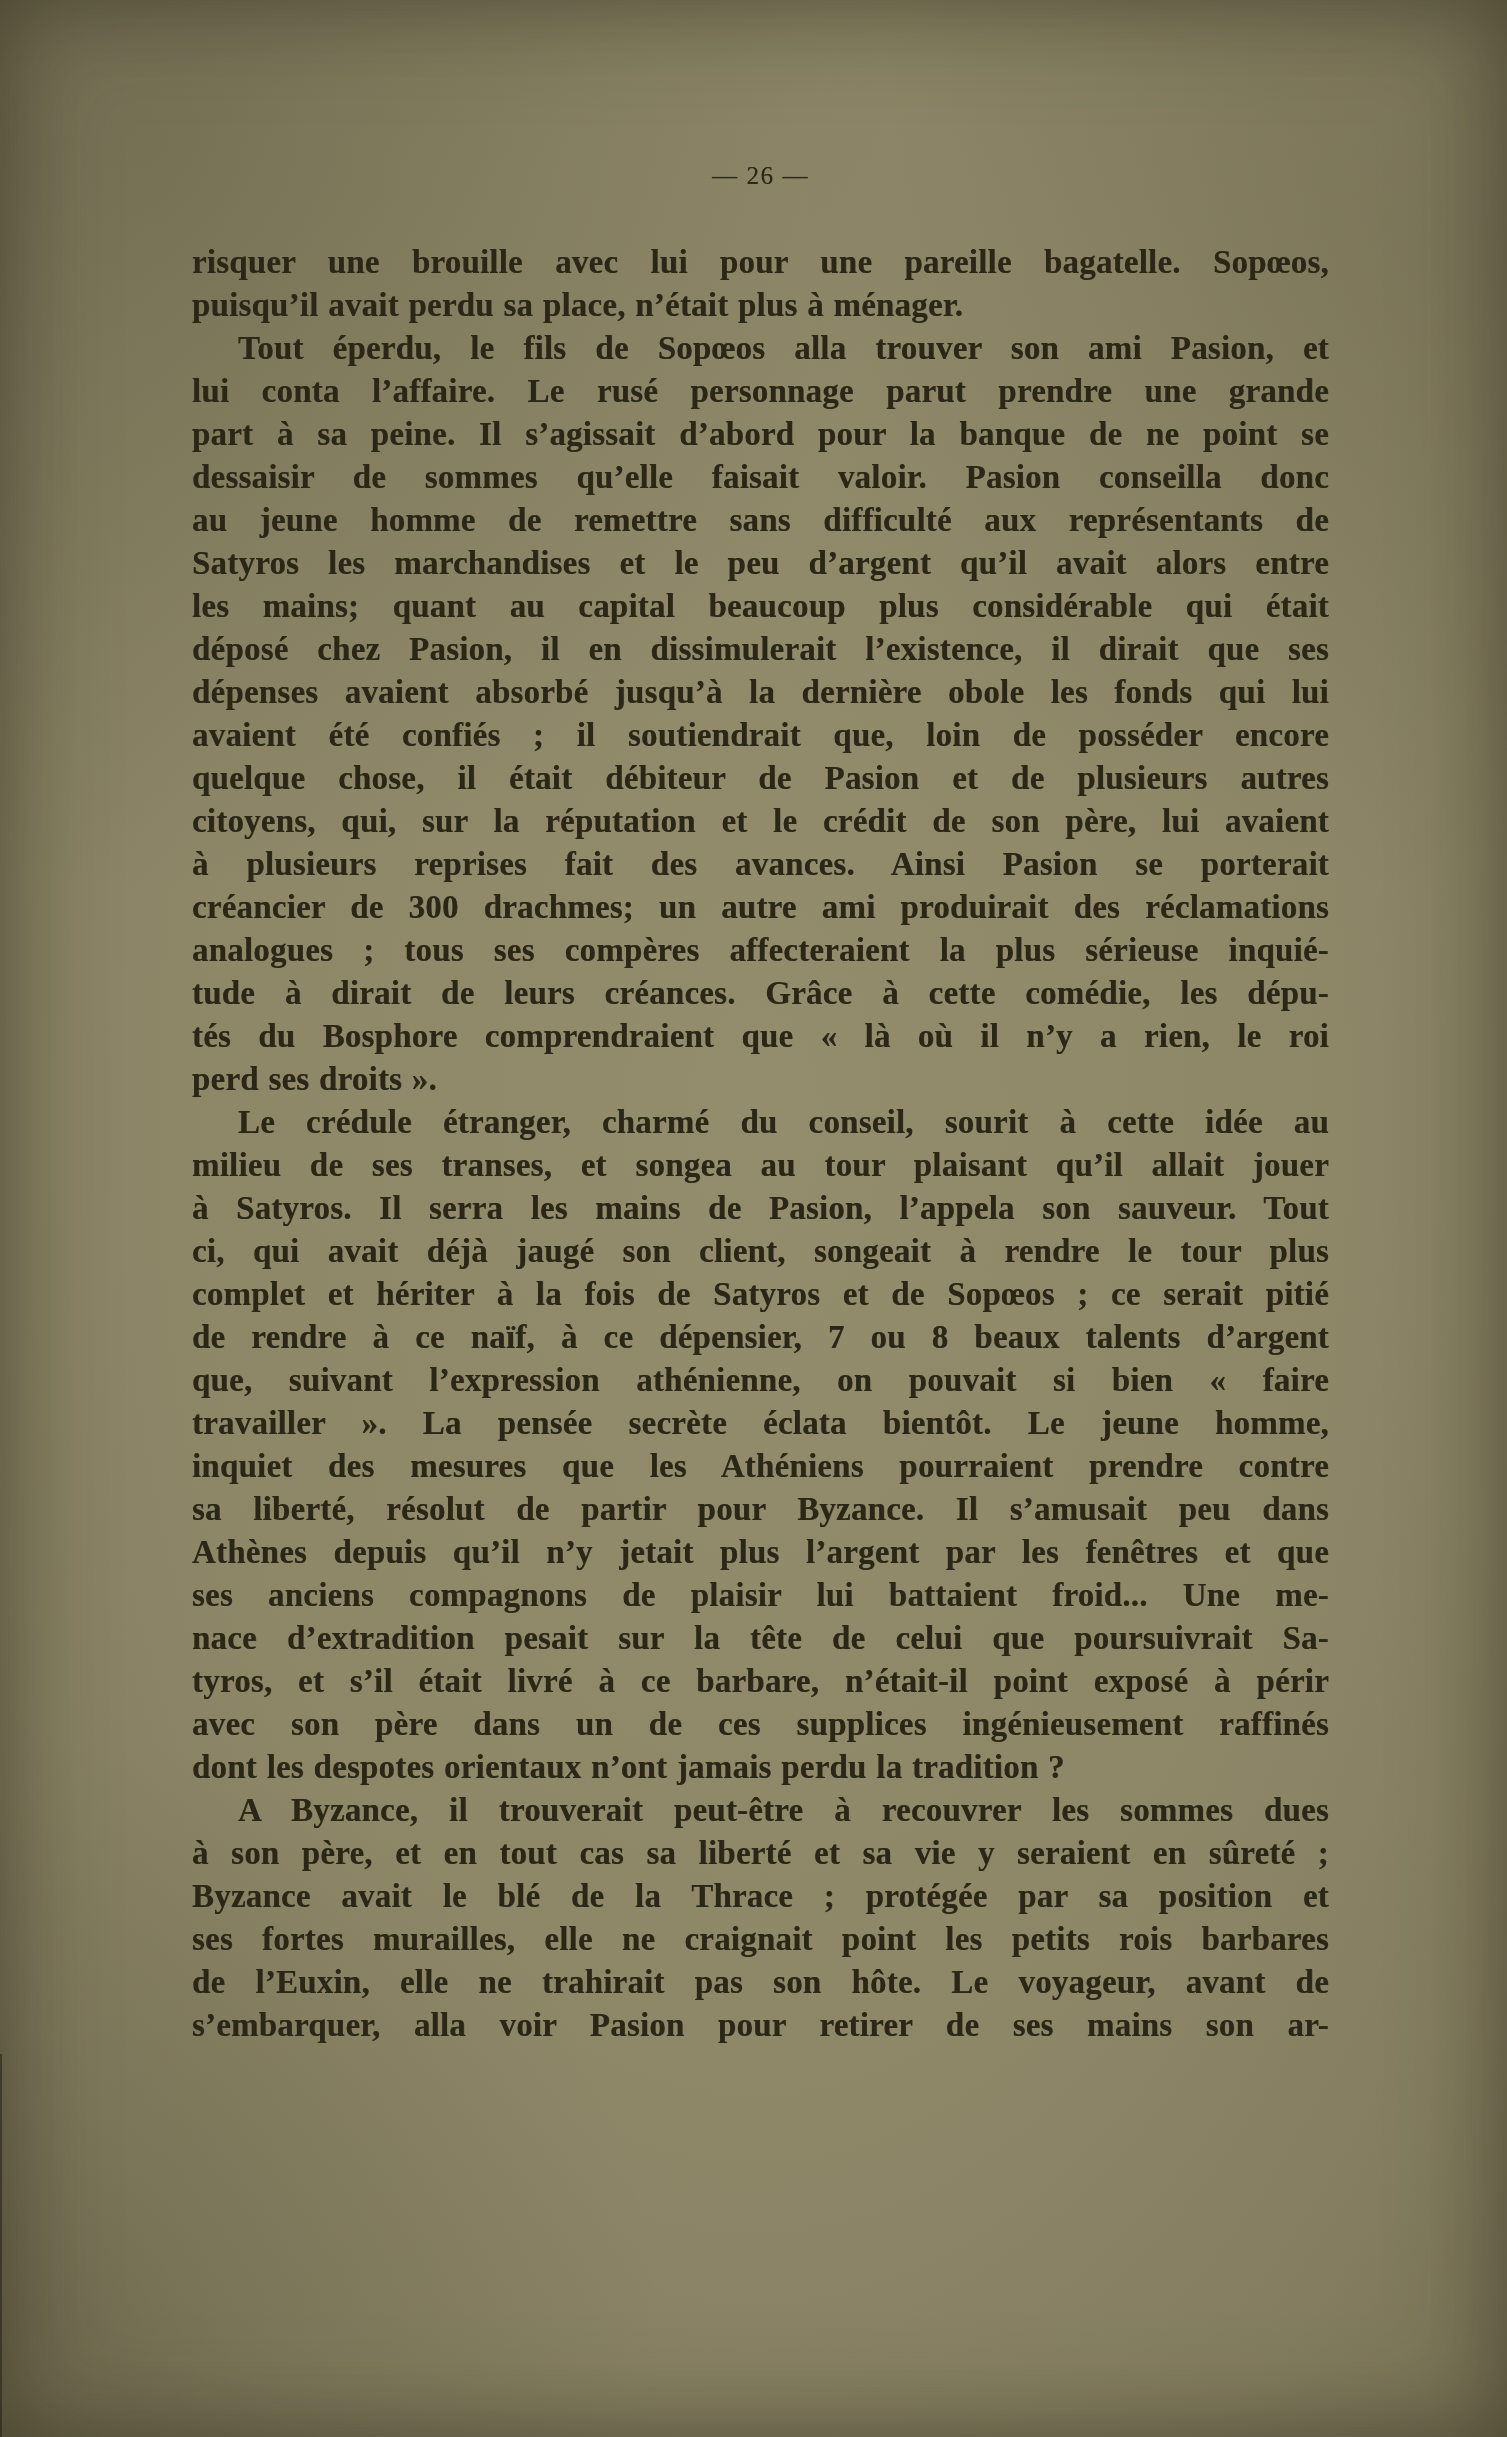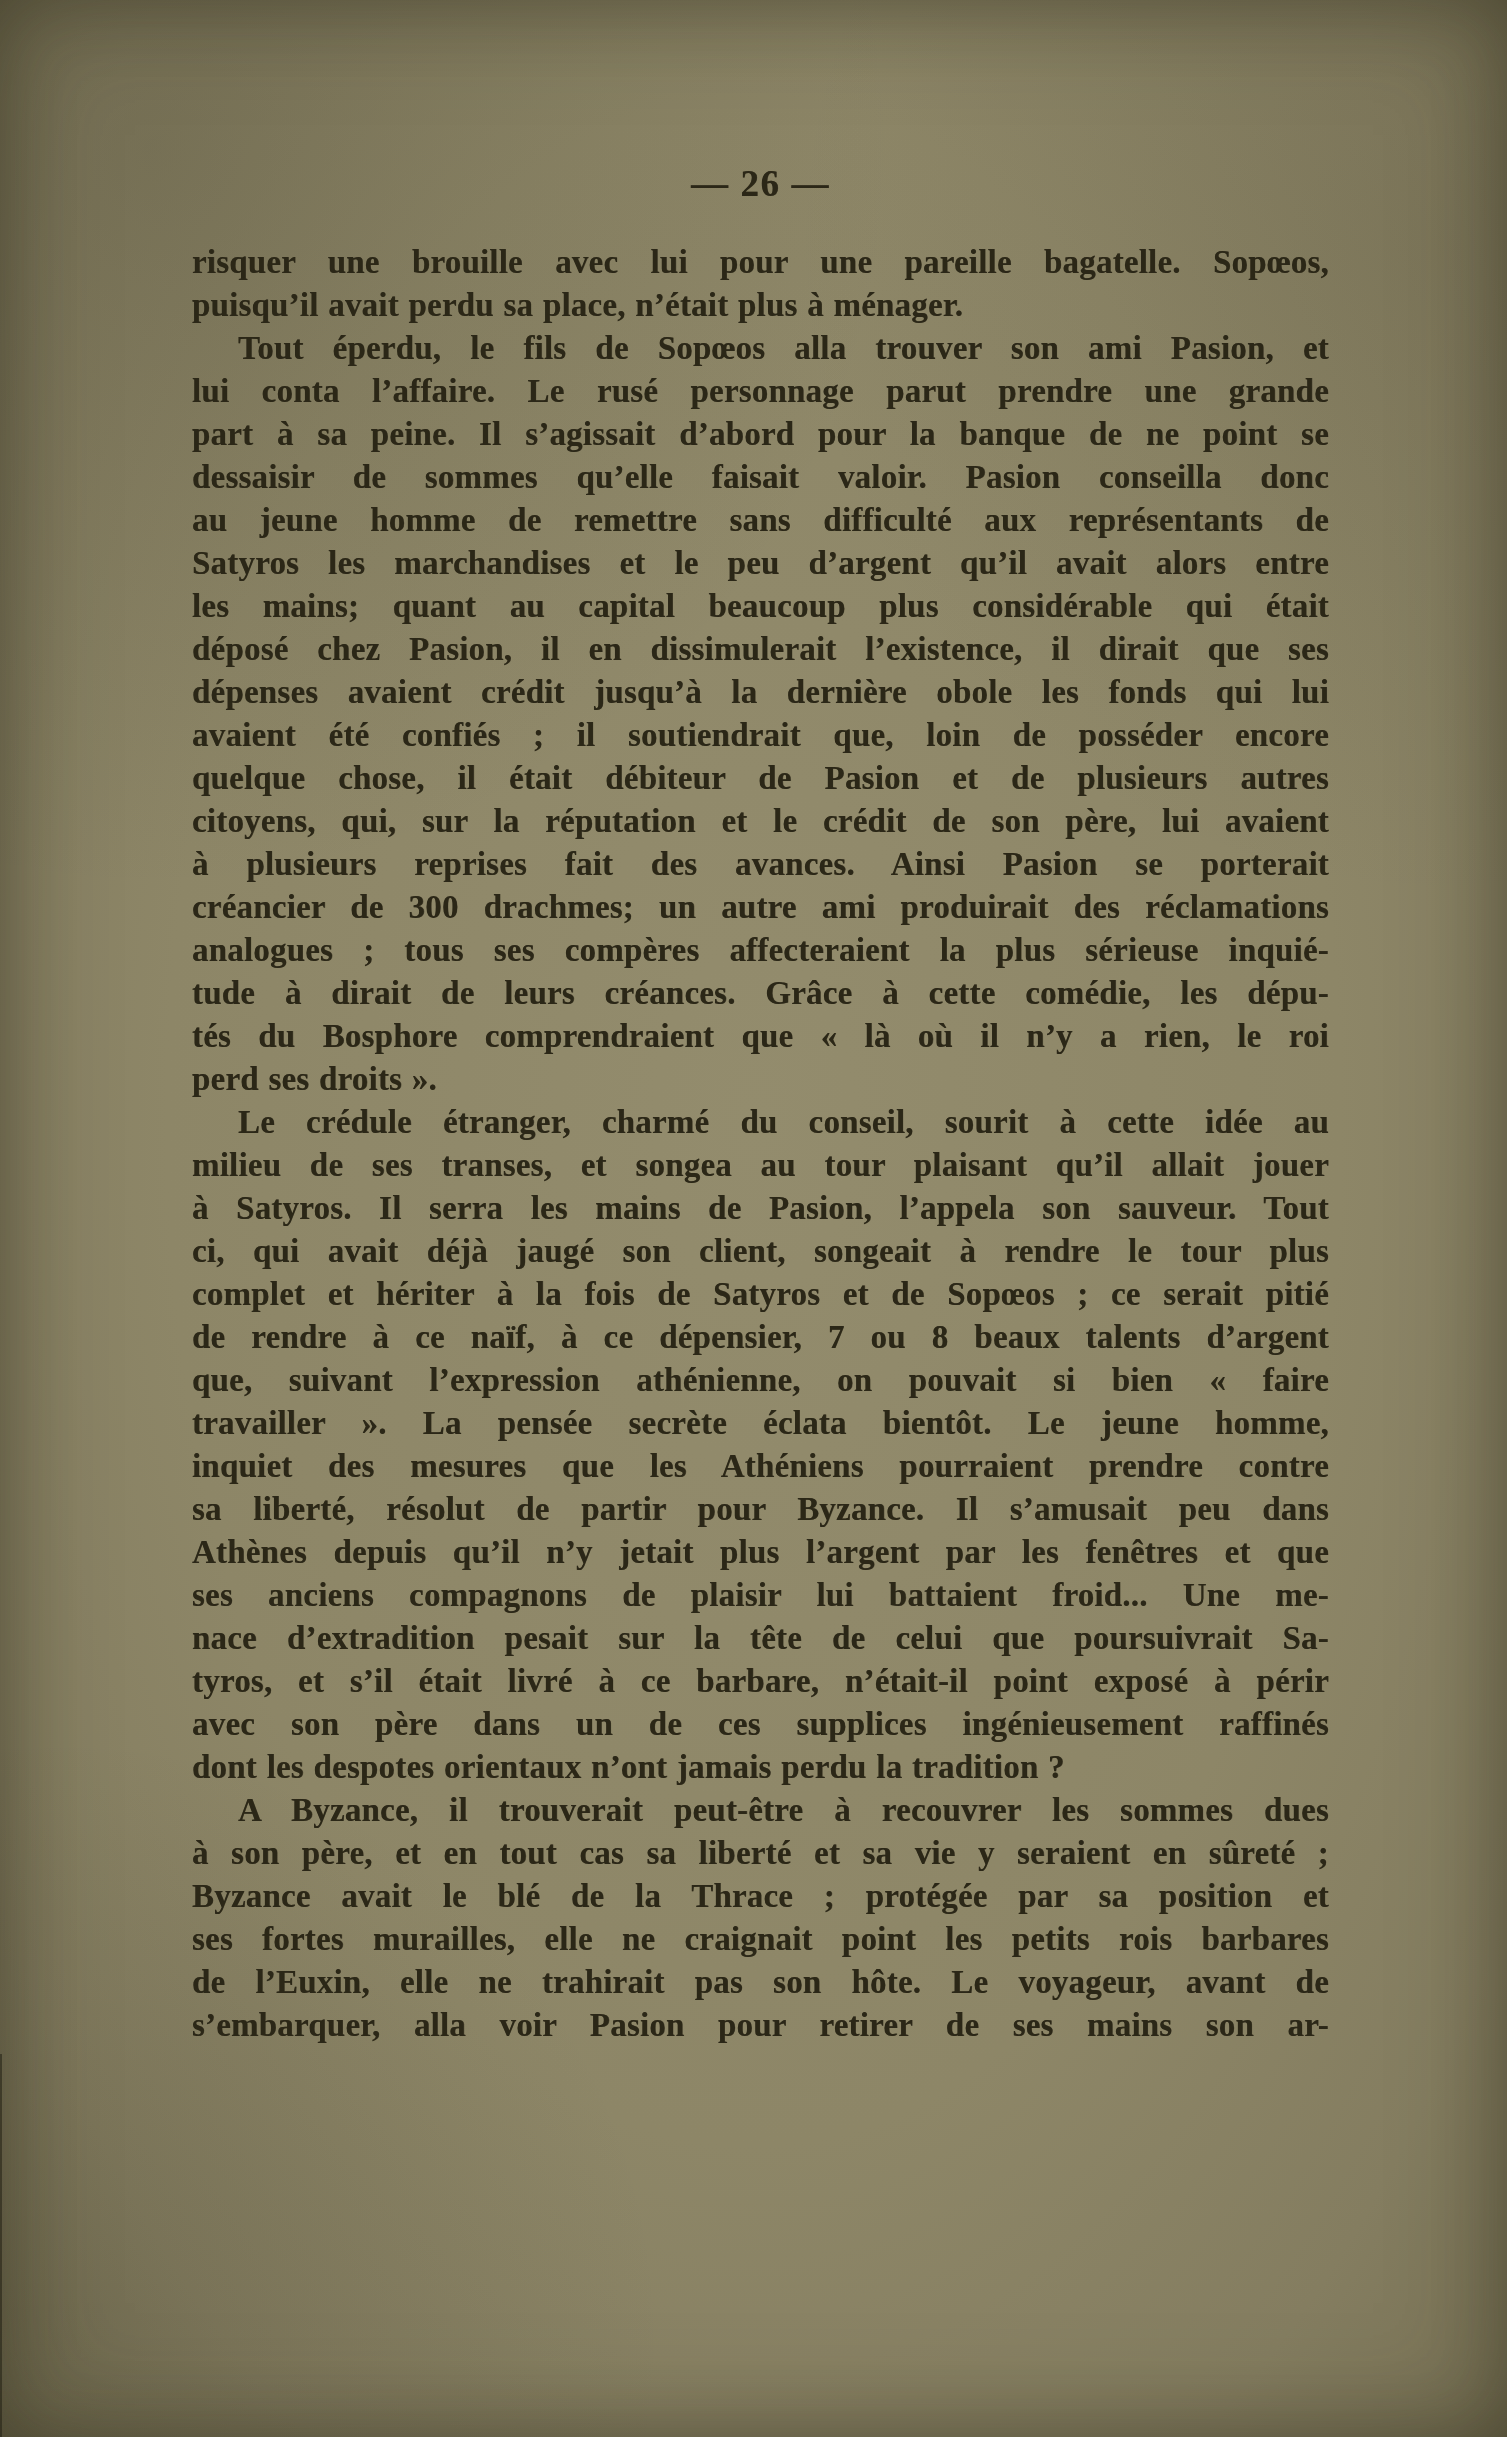--- a/index.html
+++ b/index.html
@@ -33,22 +33,22 @@
     height: 383px;
     background: rgba(35, 33, 20, 0.55);
   }
   .pageno {
     position: absolute;
     top: 162px;
     left: 192px;
     width: 1137px;
     text-align: center;
     font-family: "Liberation Serif", "DejaVu Serif", serif;
-    font-size: 37px;
-    font-weight: bold;
+    font-size: 25px;
+    font-weight: normal;
     color: #2b2717;
     letter-spacing: 1.6px;
     text-shadow: 0.3px 0.3px 0.6px rgba(43, 39, 23, 0.55);
   }
   .text {
     position: absolute;
     left: 192px;
     top: 241px;
     width: 1137px;
     font-weight: bold;
@@ -82,21 +82,21 @@
       <div class="line">risquer une brouille avec lui pour une pareille bagatelle. Sopœos,</div>
       <div class="line end">puisqu’il avait perdu sa place, n’était plus à ménager.</div>
       <div class="line ind">Tout éperdu, le fils de Sopœos alla trouver son ami Pasion, et</div>
       <div class="line">lui conta l’affaire. Le rusé personnage parut prendre une grande</div>
       <div class="line">part à sa peine. Il s’agissait d’abord pour la banque de ne point se</div>
       <div class="line">dessaisir de sommes qu’elle faisait valoir. Pasion conseilla donc</div>
       <div class="line">au jeune homme de remettre sans difficulté aux représentants de</div>
       <div class="line">Satyros les marchandises et le peu d’argent qu’il avait alors entre</div>
       <div class="line">les mains; quant au capital beaucoup plus considérable qui était</div>
       <div class="line">déposé chez Pasion, il en dissimulerait l’existence, il dirait que ses</div>
-      <div class="line">dépenses avaient crédit jusqu’à la dernière obole les fonds qui lui</div>
+      <div class="line">dépenses avaient absorbé jusqu’à la dernière obole les fonds qui lui</div>
       <div class="line">avaient été confiés ; il soutiendrait que, loin de posséder encore</div>
       <div class="line">quelque chose, il était débiteur de Pasion et de plusieurs autres</div>
       <div class="line">citoyens, qui, sur la réputation et le crédit de son père, lui avaient</div>
       <div class="line">à plusieurs reprises fait des avances. Ainsi Pasion se porterait</div>
       <div class="line">créancier de 300 drachmes; un autre ami produirait des réclamations</div>
       <div class="line">analogues ; tous ses compères affecteraient la plus sérieuse inquié-</div>
       <div class="line">tude à dirait de leurs créances. Grâce à cette comédie, les dépu-</div>
       <div class="line">tés du Bosphore comprendraient que « là où il n’y a rien, le roi</div>
       <div class="line end">perd ses droits ».</div>
       <div class="line ind">Le crédule étranger, charmé du conseil, sourit à cette idée au</div>

